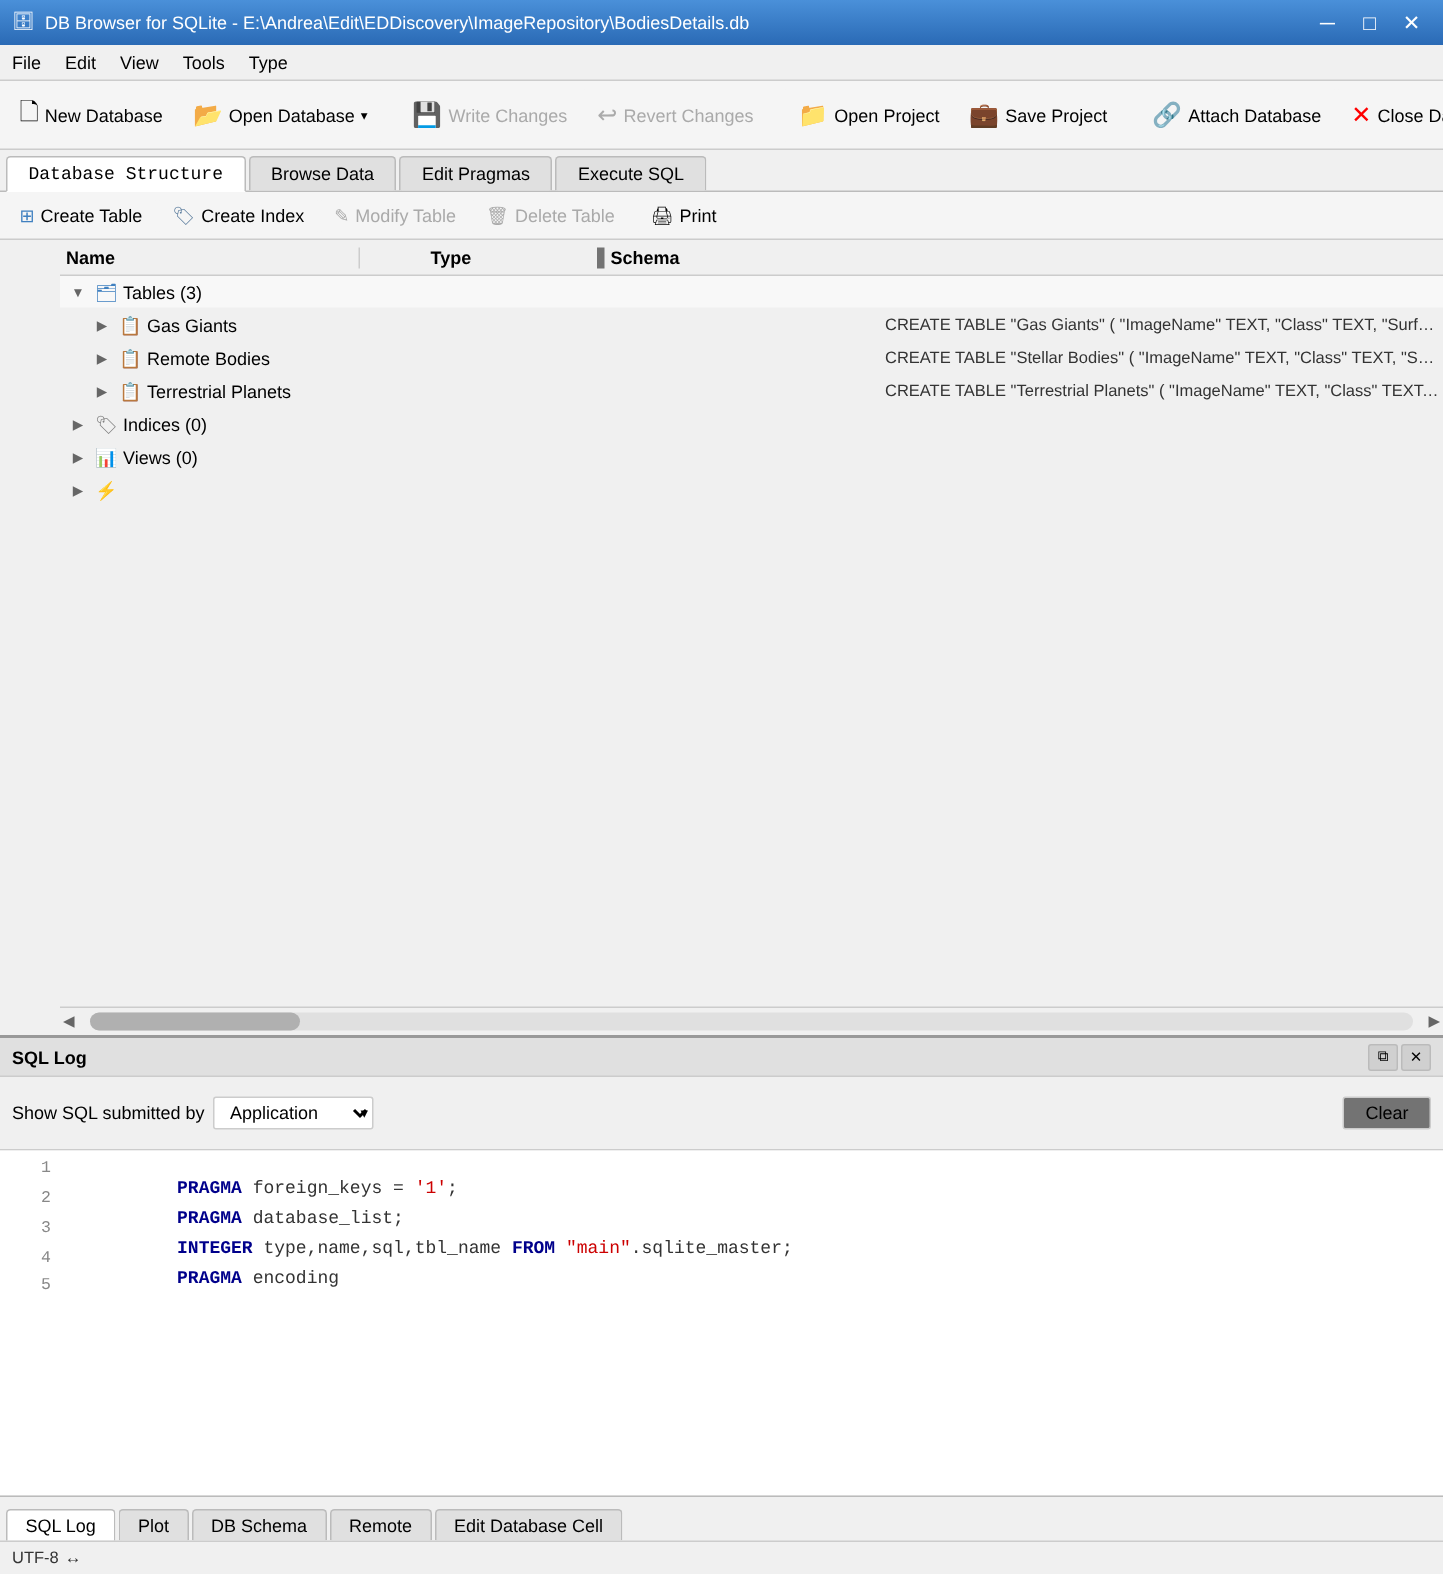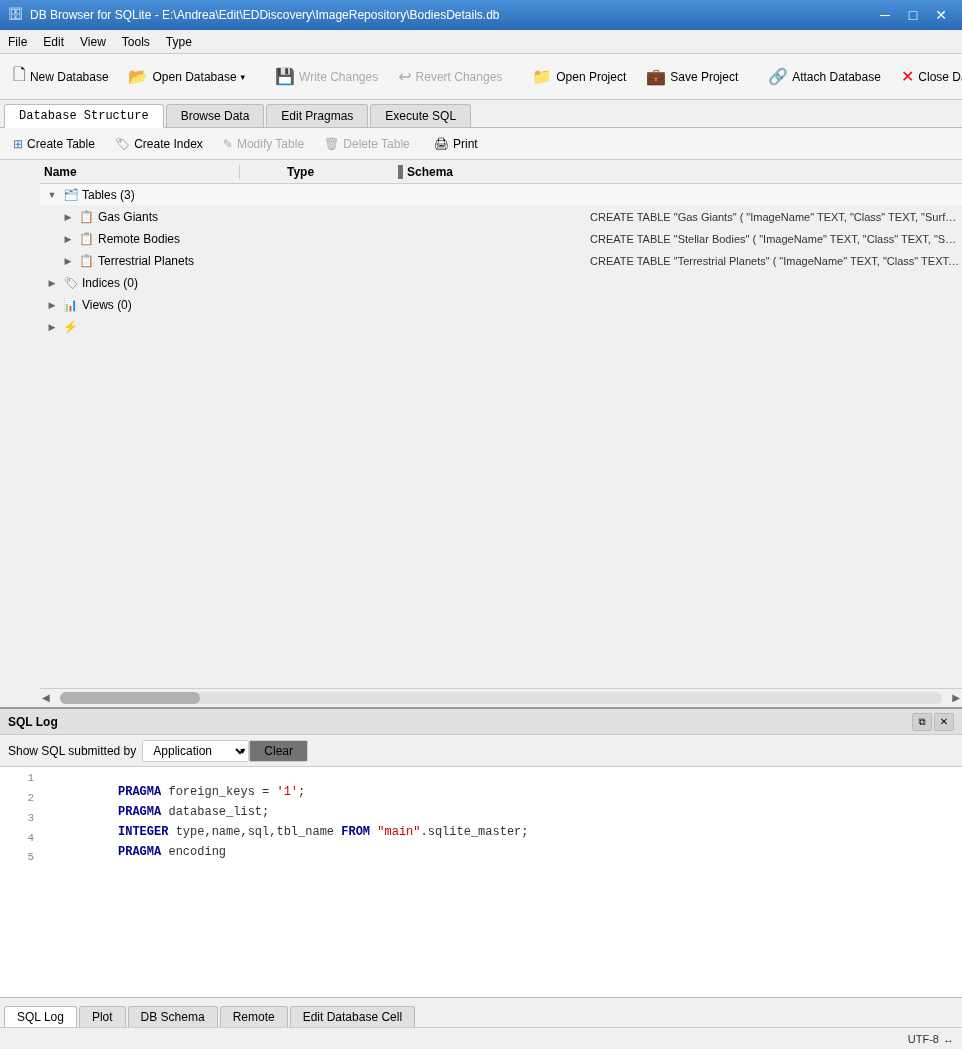--- a/index.html
+++ b/index.html
@@ -189,26 +189,27 @@
       background: #e0e0e0;
       border-bottom: 1px solid #ccc;
       display: flex;
       align-items: center;
       padding: 0 8px;
       justify-content: space-between;
     }
     .sql-log-title { font-weight: bold; font-size: 12px; }
 
     .sql-filter-bar {
-      height: 32px;
+      height: 49px;
       background: #f0f0f0;
       border-bottom: 1px solid #ccc;
       display: flex;
       align-items: center;
       padding: 0 8px;
+      justify-content: space-between;
     }
     .filter-label { font-size: 12px; margin-right: 6px; }
     .filter-select {
       border: 1px solid #ccc;
       padding: 2px 20px 2px 6px;
       background: white;
       font-size: 12px;
       border-radius: 2px;
       cursor: pointer;
       position: relative;
@@ -273,21 +274,20 @@
     .bottom-tab.active { background: white; border-bottom: 1px solid white; margin-bottom: -1px; }
 
     
     .statusbar {
       background: #f0f0f0;
       border-top: 1px solid #ccc;
       height: 22px;
       display: flex;
       align-items: center;
       padding: 0 8px;
-      justify-content: flex-end;
       font-size: 11px;
       color: #333;
     }
 
     
     .window-layout {
       display: flex;
       flex-direction: column;
       height: 1049px;
     }

